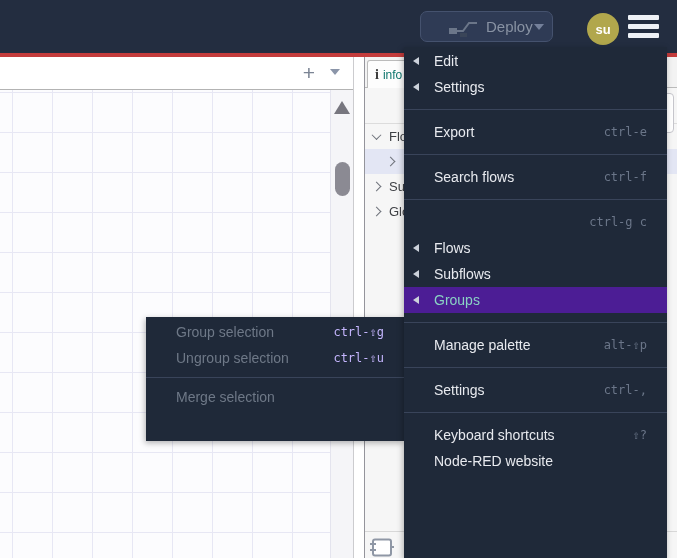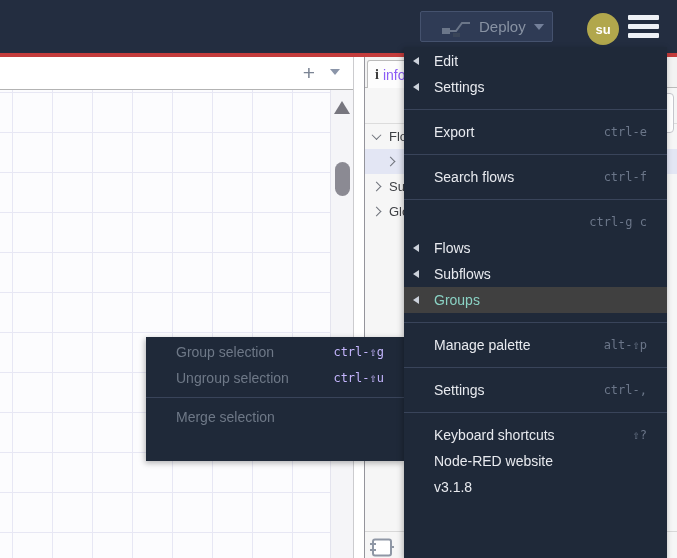--- a/index.html
+++ b/index.html
@@ -5,22 +5,22 @@
   * { margin:0; padding:0; box-sizing:border-box; }
   html,body { width:677px; height:558px; overflow:hidden; }
   body { position:relative; font-family:"Liberation Sans", sans-serif; background:#ffffff; }
   .abs { position:absolute; }
 
   
   .header { left:0; top:0; width:677px; height:53px; background:#232d40; z-index:5; }
   .red-line { left:0; top:53px; width:677px; height:4px; background:#c43c3c; z-index:6; }
 
   .deploy-btn { left:420px; top:11px; width:133px; height:31px; background:#2f3b55;
-    border:1px solid #45526e; border-radius:2px; display:flex; align-items:center;
-    padding:0 8px 0 20px; cursor:default; }
+    border:1px solid #45526e; border-radius:7px; display:flex; align-items:center;
+    padding:0 8px 0 27px; cursor:default; }
   .deploy-label { color:#8892a3; font-size:15px; margin-left:8px; }
   .deploy-caret { margin-left:auto; width:0; height:0; border-left:5px solid transparent;
     border-right:5px solid transparent; border-top:6px solid #74809a; }
 
   .avatar { left:587px; top:13px; width:32px; height:32px; border-radius:50%;
     background:#b1a74c; color:#ffffff; font-weight:bold; font-size:13px;
     display:flex; align-items:center; justify-content:center; cursor:pointer; }
 
   .burger { left:628px; top:14px; width:31px; height:26px; cursor:pointer; }
   .burger .bar { position:absolute; left:0; width:31px; height:5px; background:#eef1f6; border-radius:1px; }
@@ -56,21 +56,21 @@
 
   
   .sidebar { left:364px; top:57px; width:313px; height:501px; background:#f6f6f6;
     border-left:1px solid #94949b; z-index:3; }
   .sb-tabs { position:absolute; left:0; top:0; width:313px; height:31px;
     background:#f3f3f3; border-bottom:1px solid #bbbbbb; }
   .sb-tab { position:absolute; left:2px; top:3px; width:58px; height:28px; background:#fdfdfd;
     border:1px solid #bbbbbb; border-bottom:none; border-radius:3px 3px 0 0;
     display:flex; align-items:center; padding-left:7px; cursor:pointer; }
   .sb-tab-i { font-family:"Liberation Serif", serif; font-weight:bold; font-size:14px; color:#3c3c3c; }
-  .sb-tab-label { font-size:14px; color:#8b5cf6; margin-left:4px; }
+  .sb-tab-label { font-size:12px; color:#0f766e; margin-left:4px; }
 
   .sb-toolbar { position:absolute; left:0; top:31px; width:313px; height:36px;
     border-bottom:1px solid #dcdcdc; }
   .sb-searchbox { position:absolute; left:214px; top:36px; width:95px; height:40px;
     background:#ffffff; border:1px solid #c6c6cc; border-radius:4px; z-index:2; }
 
   .sb-tree { position:absolute; left:0; top:67px; width:313px; }
   .tree-row { height:25px; display:flex; align-items:center; padding-left:8px;
     font-size:13px; color:#3f4145; cursor:pointer; }
   .tree-row.selected { background:#e3e6f4; }
@@ -80,32 +80,32 @@
   .chev.right { transform:rotate(-45deg); }
   .tree-indent { margin-left:14px; }
   .tree-label { margin-left:9px; white-space:nowrap; overflow:hidden; }
 
   .sb-details { position:absolute; left:0; top:474px; width:313px; height:27px;
     border-top:1px solid #d8d8d8; background:#f6f6f6; }
 
   
   .menu { left:404px; top:47px; width:263px; height:511px; background:#1f2939;
     z-index:30; padding-top:1px; box-shadow:-1px 2px 6px rgba(0,0,0,0.3); }
-  .submenu { left:146px; top:337px; width:258px; height:124px; background:#1f2939;
+  .submenu { left:146px; top:317px; width:258px; height:124px; background:#1f2939;
     z-index:29; padding-top:2px; box-shadow:-1px 2px 6px rgba(0,0,0,0.3); }
 
   .mi { position:relative; height:26px; display:flex; align-items:center;
     padding:0 20px 0 30px; cursor:pointer; }
   .mi .arr { position:absolute; left:9px; top:9px; width:0; height:0;
     border-top:4px solid transparent; border-bottom:4px solid transparent;
     border-right:6px solid #ccd2db; }
   .mi-label { font-size:14px; color:#e8eaef; white-space:nowrap; }
   .mi-sc { margin-left:auto; font-family:"DejaVu Sans Mono", monospace;
     font-size:12px; color:#6b7689; white-space:nowrap; }
-  .mi.active { background:#404040; }
+  .mi.active { background:#4c1d95; }
   .mi.active .mi-label { color:#8ad2c4; }
   .msep { border-top:1px solid #39445a; margin:9px 0; height:0; }
   .submenu .msep { margin:6px 0; }
   .mi.disabled { cursor:default; }
   .mi.disabled .mi-label { color:#6e7887; }
   .mi.disabled .mi-sc { color:#c4b5fd; }
 </style>
 </head>
 <body>
 
@@ -240,16 +240,13 @@
     <span class="mi-sc">ctrl-,</span>
   </div>
   <div class="msep"></div>
   <div class="mi">
     <span class="mi-label">Keyboard shortcuts</span>
     <span class="mi-sc">⇧?</span>
   </div>
   <div class="mi">
     <span class="mi-label">Node-RED website</span>
   </div>
-  <div class="mi">
-    <span class="mi-label">v3.1.8</span>
-  </div>
 </div>
 
 </body></html>

